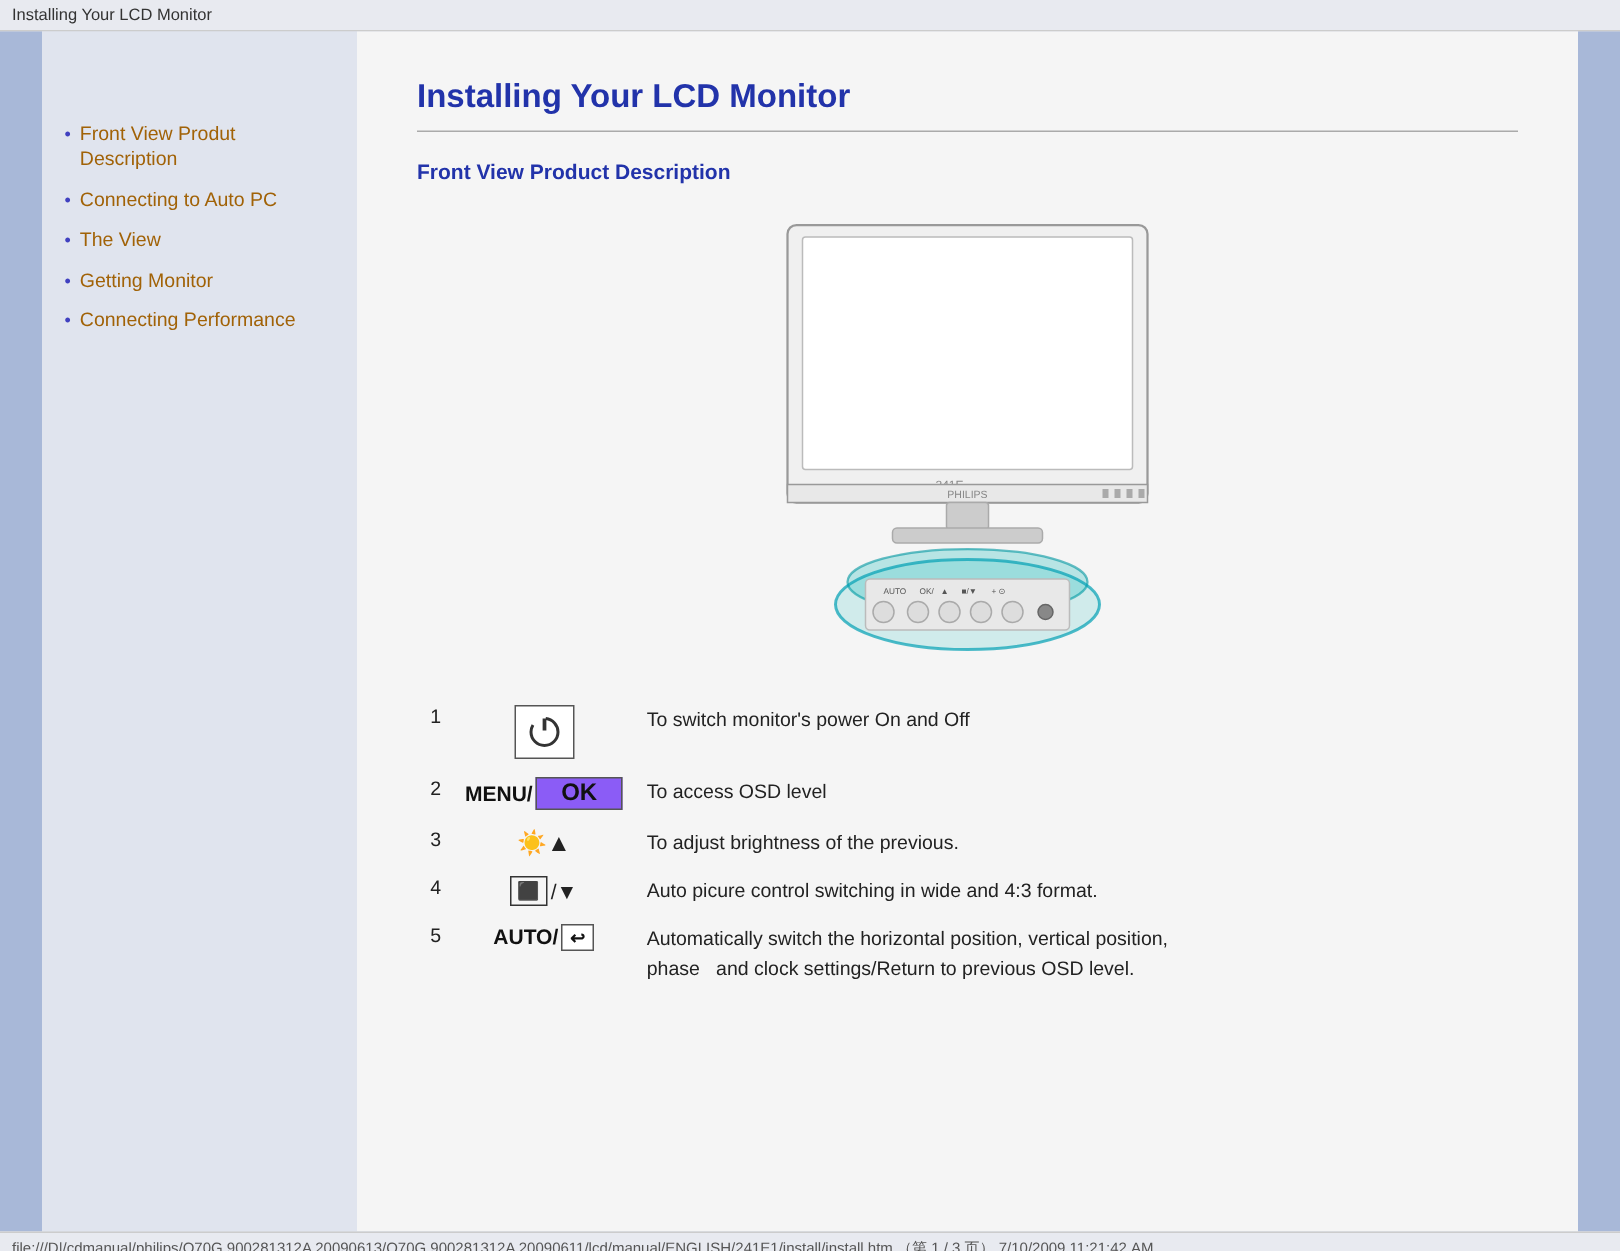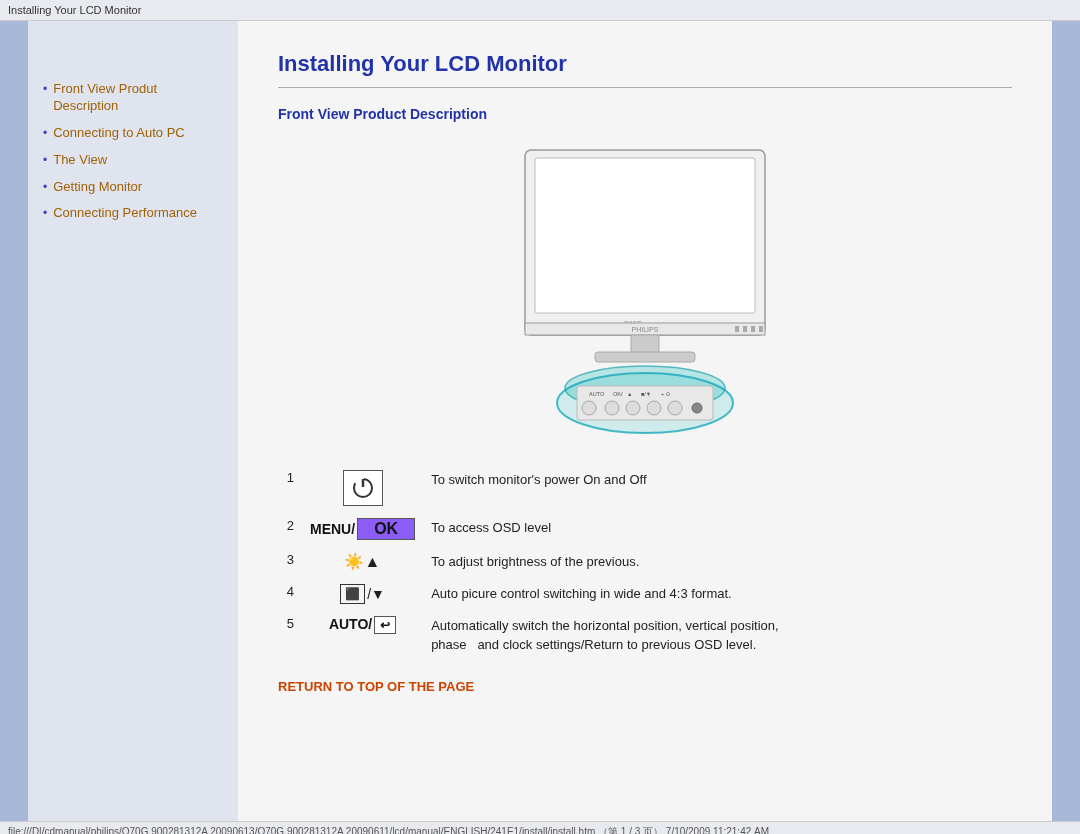--- a/index.html
+++ b/index.html
@@ -380,21 +380,20 @@
             </span>
           </td>
           <td class="ctrl-desc">
             <span>Automatically switch the horizontal position, vertical position,</span><br>
             <span>phase&nbsp;&nbsp;&nbsp;and clock settings/Return to previous OSD level.</span>
           </td>
         </tr>
       </tbody>
     </table>
 
-    <a class="return-to-top" href="#">RETURN TO TOP OF THE PAGE</a>
   </main>
 
   <div class="right-strip"></div>
 </div>
 
 <div class="bottom-bar">
   <span>file:///D|/cdmanual/philips/Q70G 900281312A 20090613/Q70G 900281312A 20090611/lcd/manual/ENGLISH/241E1/install/install.htm  （第 1 / 3 页） 7/10/2009 11:21:42 AM</span>
 </div>
 
 </body></html>

